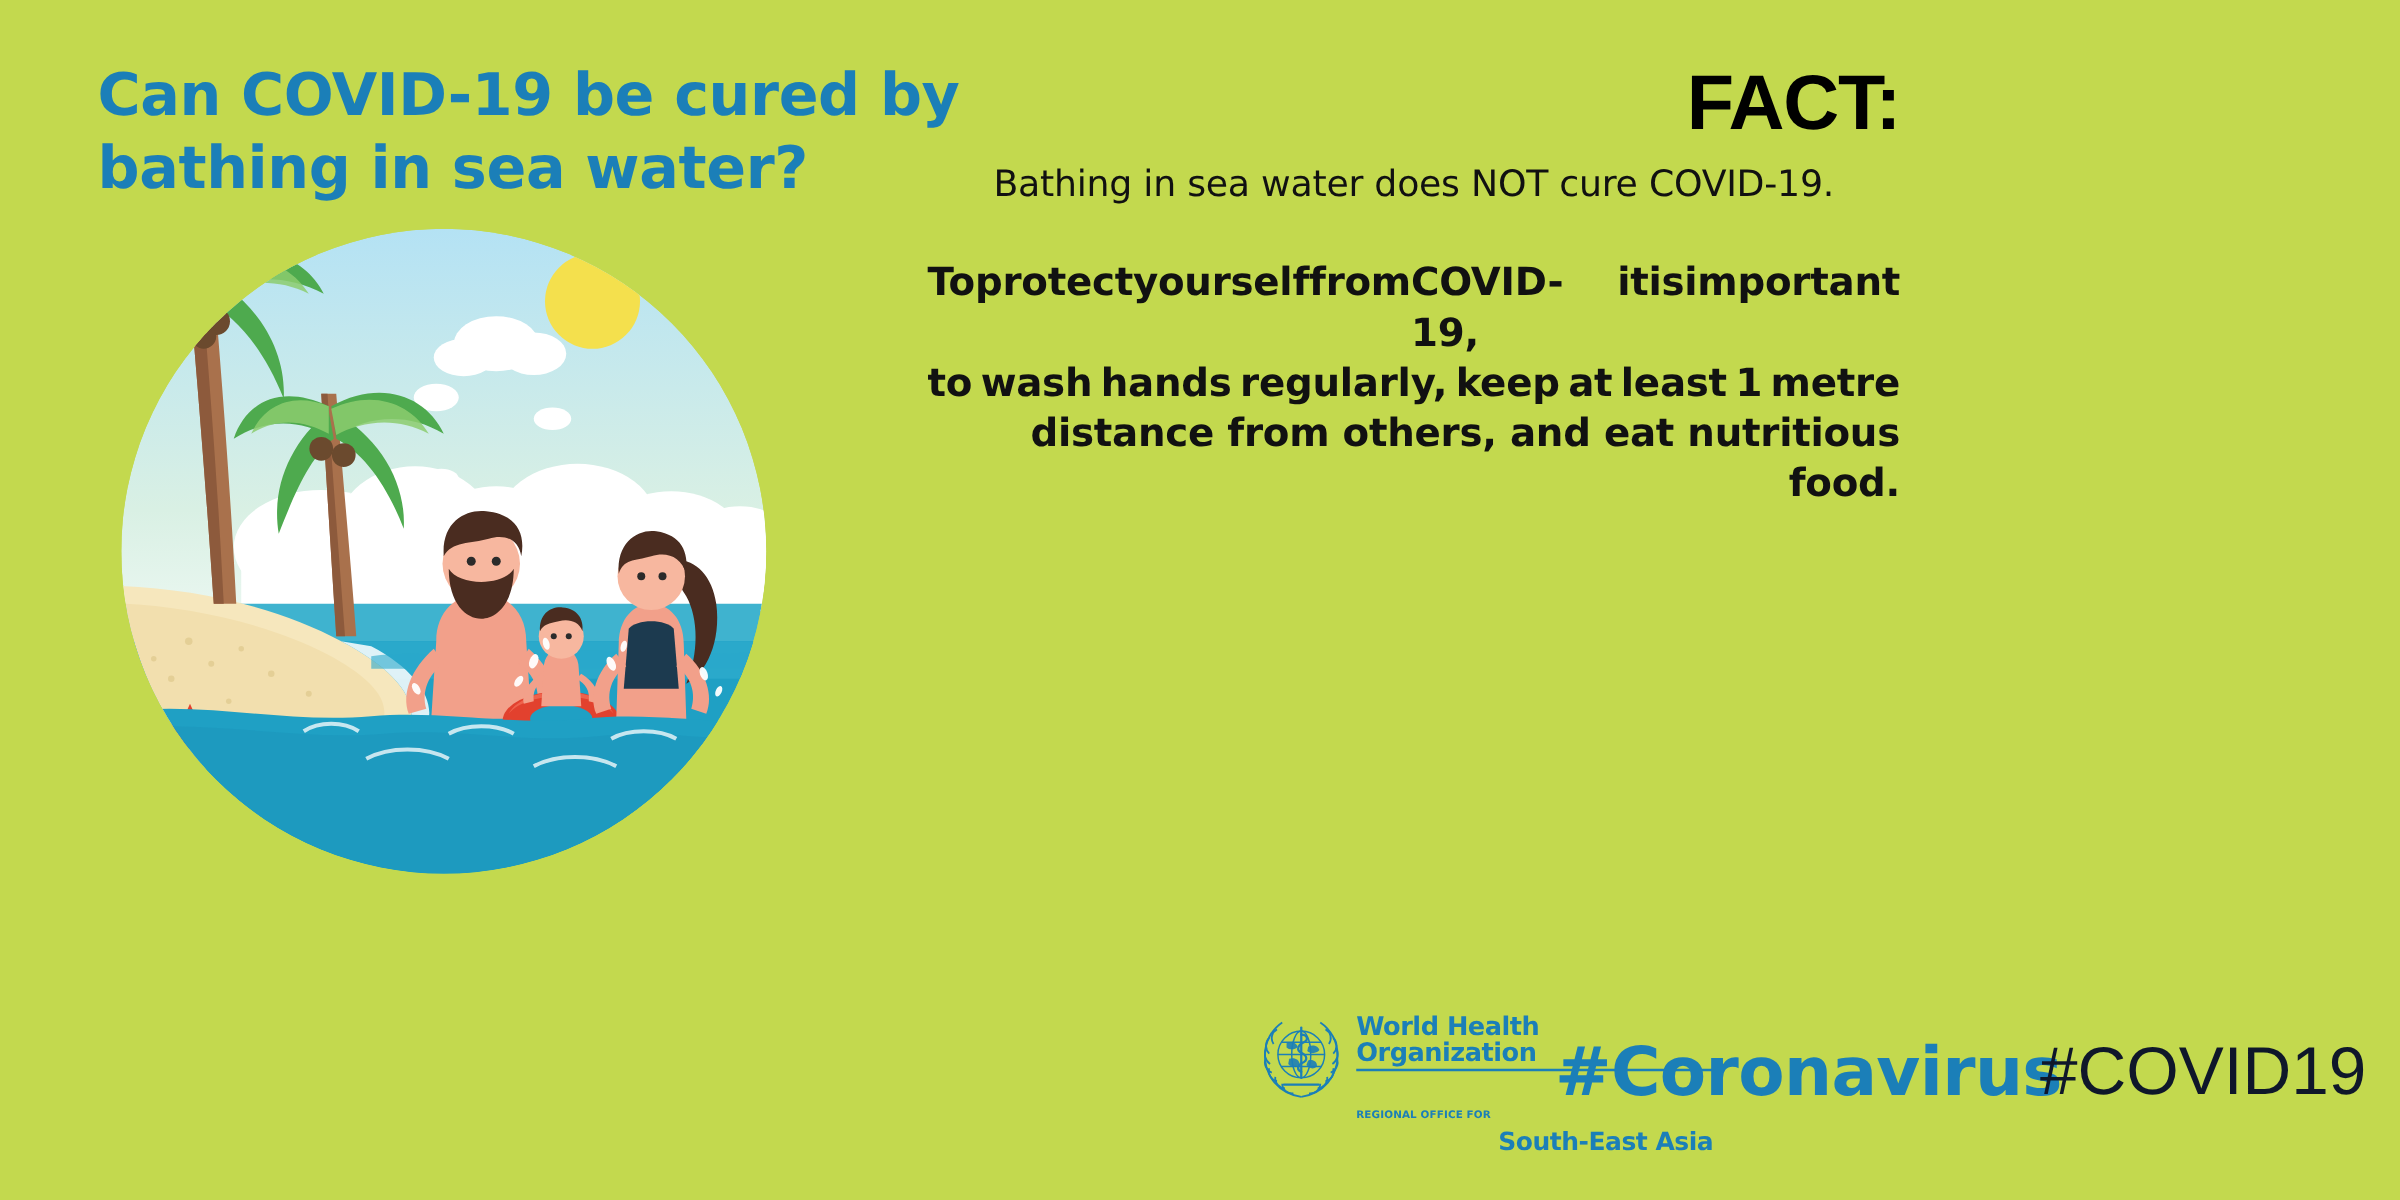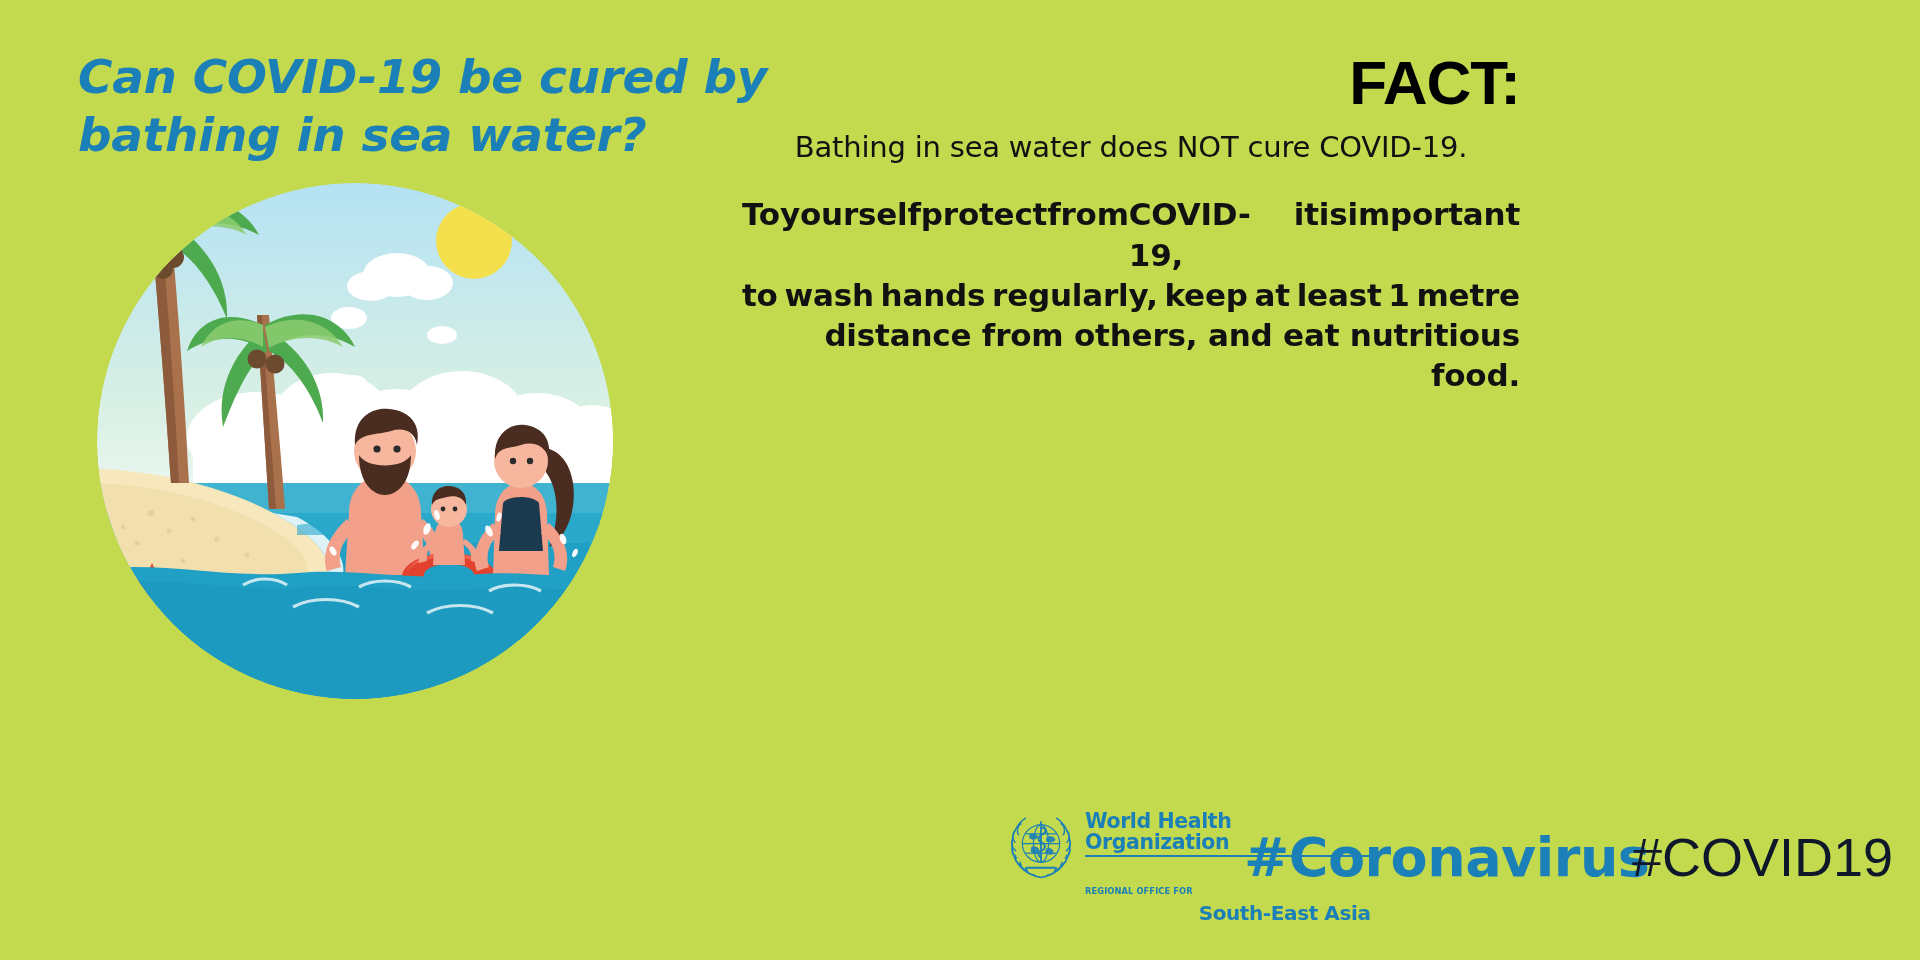--- a/index.html
+++ b/index.html
@@ -13,21 +13,20 @@
 
   
   .headline{
     position:absolute;left:78px;top:48px;width:760px;
     color:#1b7fb8;
     font-family:"DejaVu Sans", sans-serif;
     font-weight:700;
     font-size:47px;
     line-height:1.23;
     letter-spacing:-0.3px;
-    font-style:italic;
   }
   .headline .l2{display:block;}
 
   
   .fact{
     position:absolute;right:400px;top:52px;
     color:#000;
     font-family:"Liberation Sans", sans-serif;
     font-weight:700;
     font-size:62px;
@@ -40,21 +39,21 @@
     position:absolute;left:742px;top:128px;width:778px;
     color:#111;
     font-family:"DejaVu Sans", sans-serif;
   }
   .body-lead{
     font-size:29px;font-weight:400;line-height:1.32;
     text-align:center;letter-spacing:-0.2px;
     white-space:nowrap;
   }
   .body-para{
-    margin-top:28px;
+    margin-top:40px;
     font-size:31px;font-weight:700;line-height:1.30;
     text-align:justify;letter-spacing:-0.2px;
   }
   .body-para .ln{display:block;}
   .body-para .ln.j{
     display:flex;justify-content:space-between;
   }
   .body-para .ln.last{text-align:right;}
 
   
@@ -117,22 +116,22 @@
     <span class="l2">bathing in sea water?</span>
   </div>
 
   <div class="fact">FACT:</div>
 
   <div class="body-wrap">
     <div class="body-lead">Bathing in sea water does NOT cure COVID-19.</div>
     <div class="body-para">
       <span class="ln j">
         <span>To</span>
+        <span>protect</span>
         <span>yourself</span>
-        <span>protect</span>
         <span>from</span>
         <span>COVID-19,</span>
         <span>it</span>
         <span>is</span>
         <span>important</span>
       </span>
       <span class="ln j">
         <span>to</span>
         <span>wash</span>
         <span>hands</span>

